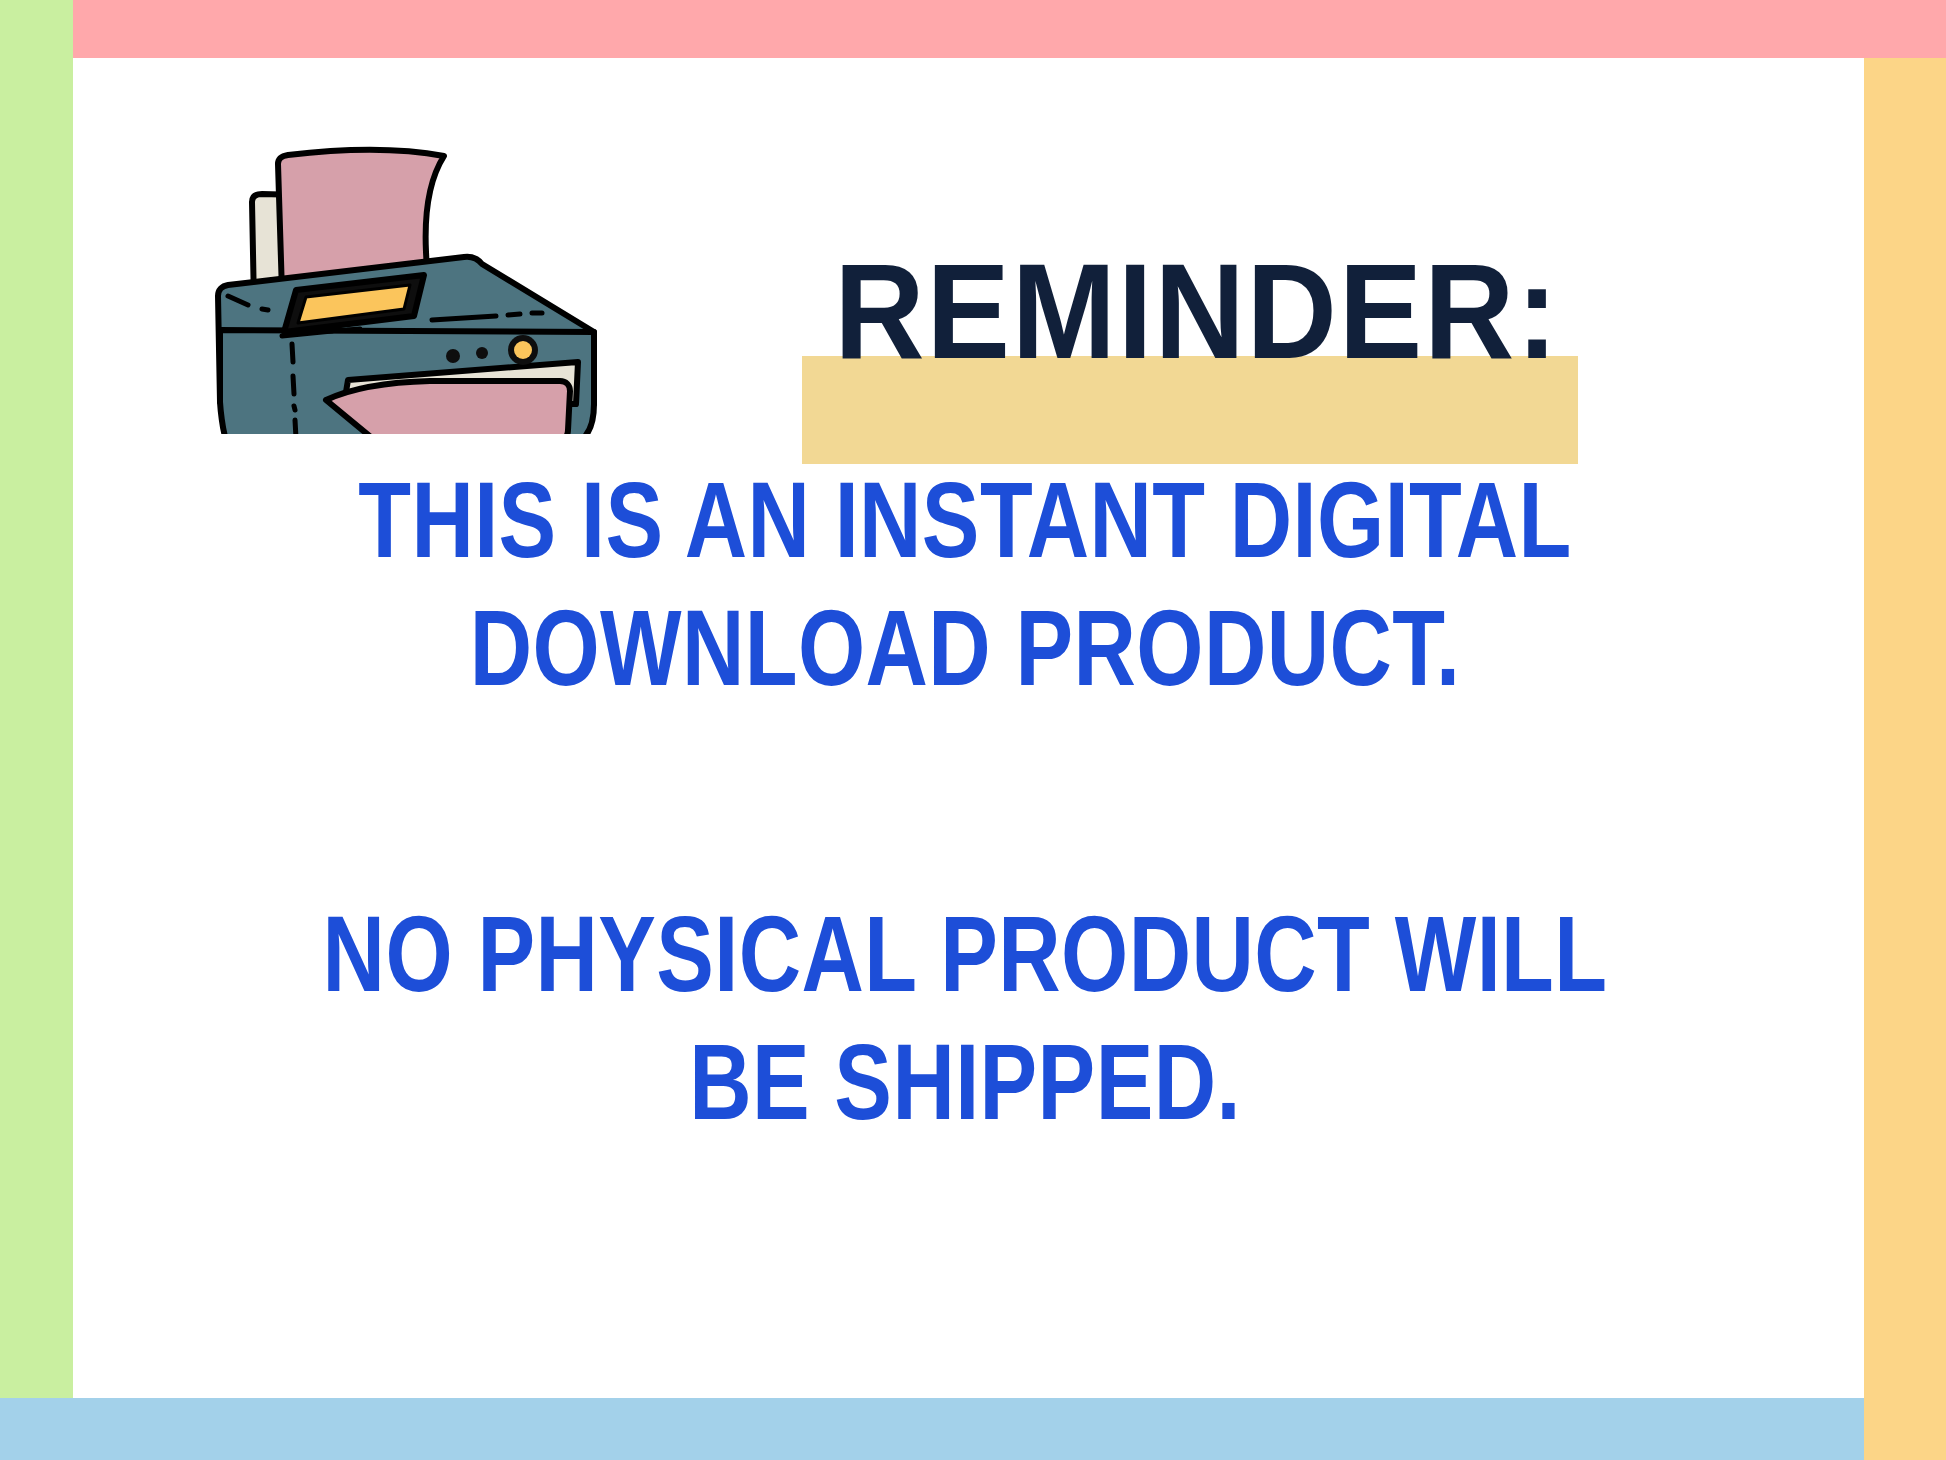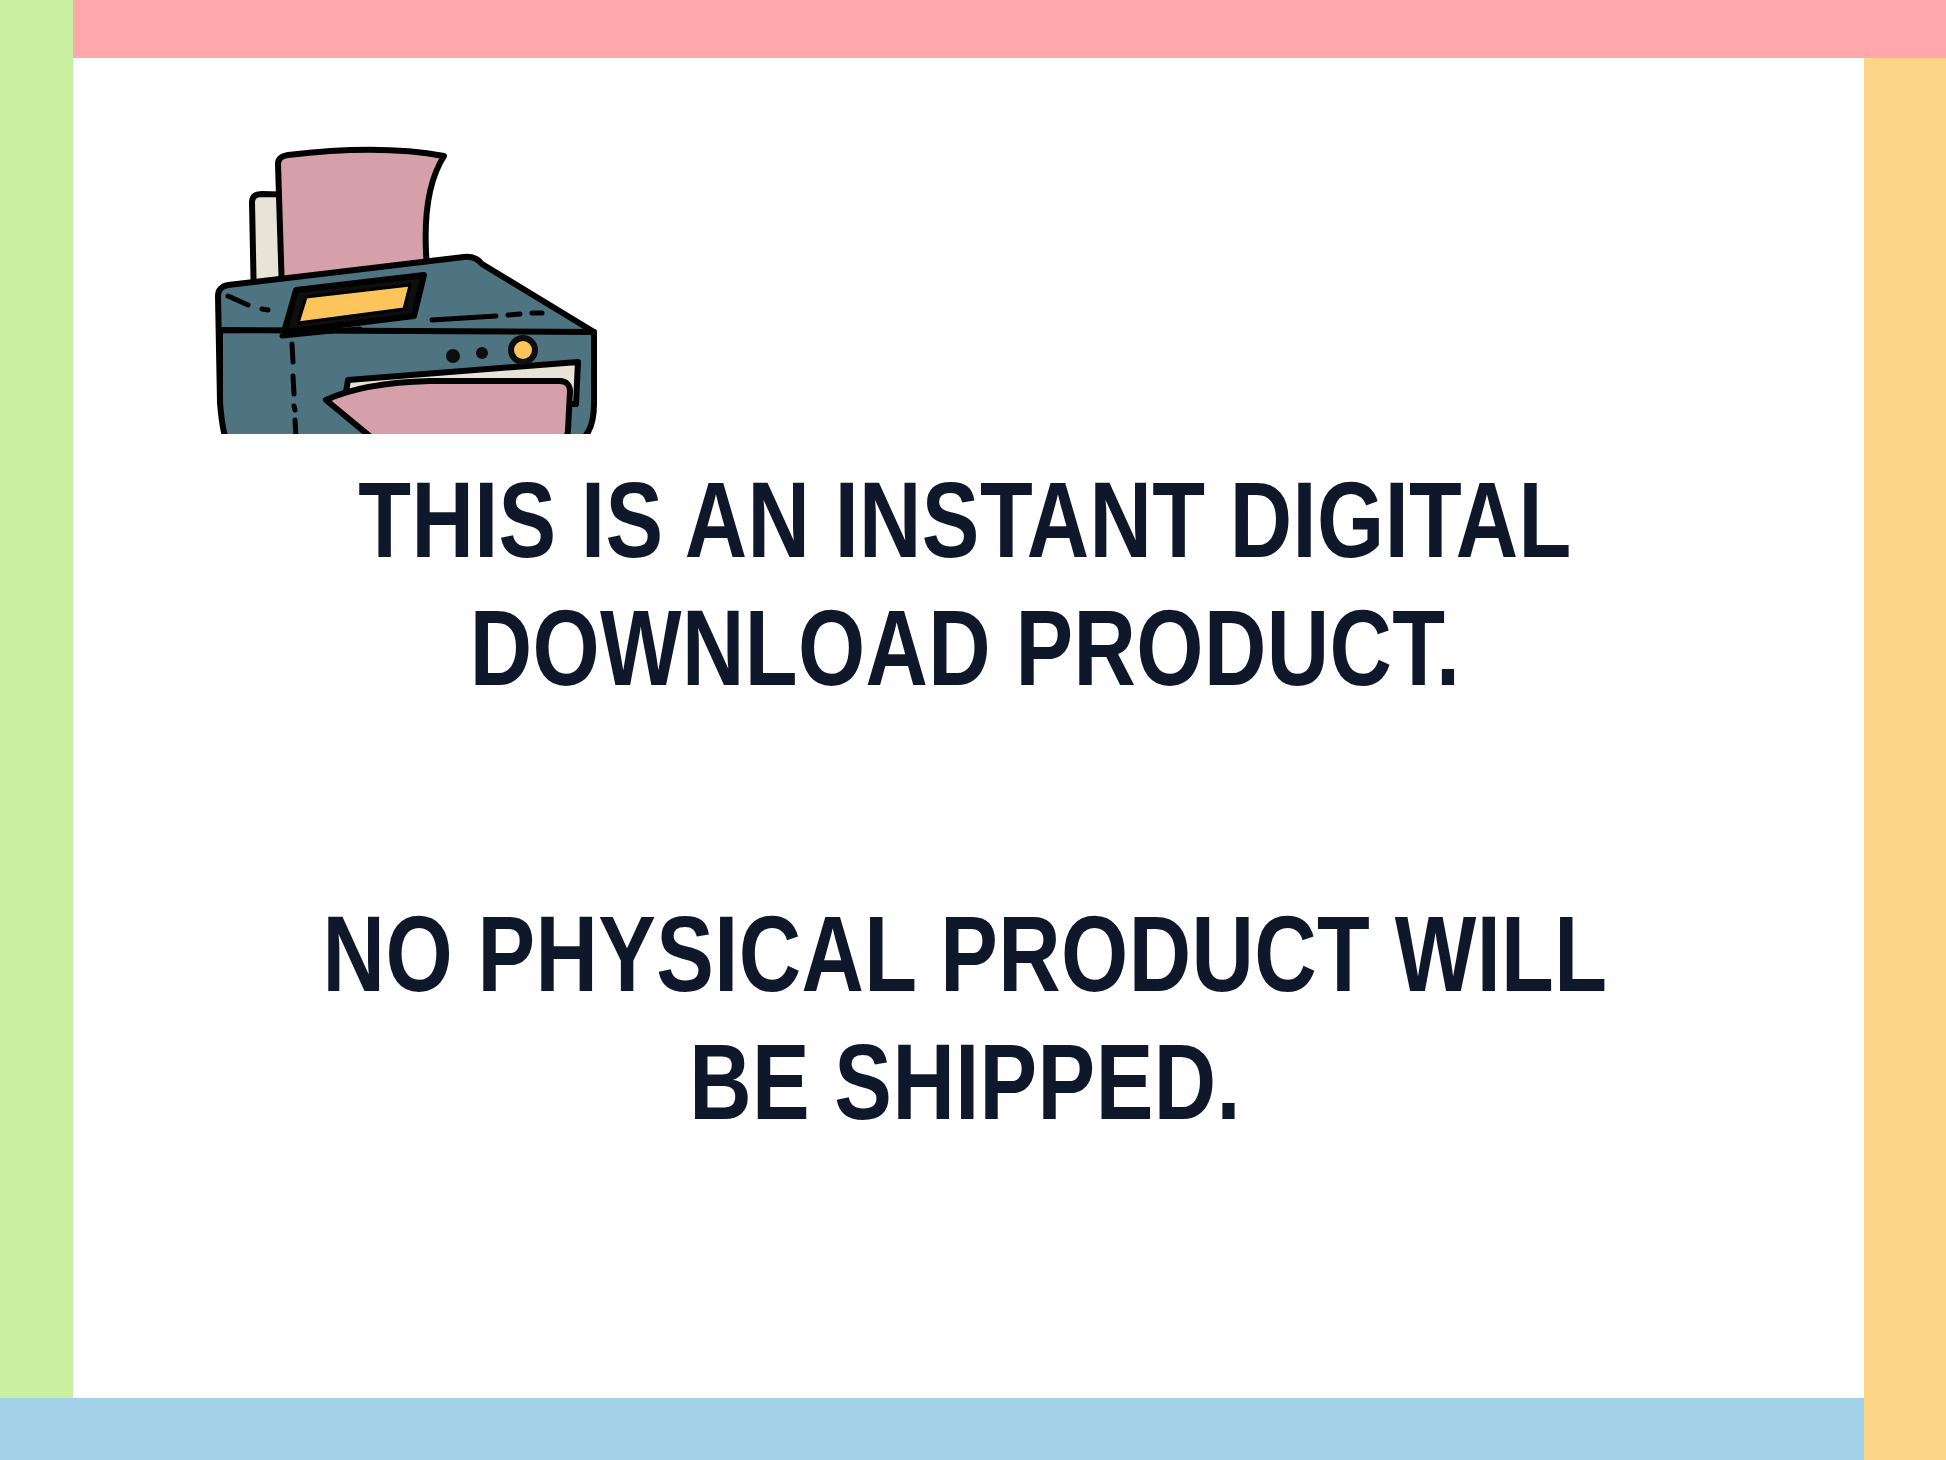--- a/index.html
+++ b/index.html
@@ -93,21 +93,21 @@
     white-space: nowrap;
   }
 
   
   .body-copy {
     position: absolute;
     left: 110px;
     top: 456px;
     width: 1710px;
     text-align: center;
-    color: #0f172a;
+    color: #1d4ed8;
   }
   .para {
     font-size: 108px;
     line-height: 128px;
     font-weight: 700;
     letter-spacing: 0.5px;
     transform: scaleX(0.80);
     transform-origin: center center;
   }
   .para-gap {
@@ -167,20 +167,24 @@
 
       <g>
         <circle cx="257" cy="252" r="7" fill="#0E0E0E"></circle>
         <circle cx="286" cy="249" r="6" fill="#0E0E0E"></circle>
         <circle cx="327" cy="246" r="15" fill="#0E0E0E"></circle>
         <circle cx="327" cy="246" r="9" fill="#FBC55C"></circle>
       </g>
     </svg>
   </div>
 
+  <div class="headline-block">
+    <div class="headline-highlight"></div>
+    <div class="headline-text">REMINDER:</div>
+  </div>
 
   <div class="body-copy">
     <div class="para">THIS IS AN INSTANT DIGITAL DOWNLOAD PRODUCT.</div>
     <div class="para-gap"></div>
     <div class="para">NO PHYSICAL PRODUCT WILL BE SHIPPED.</div>
   </div>
 
 </div>
 
 </body></html>

